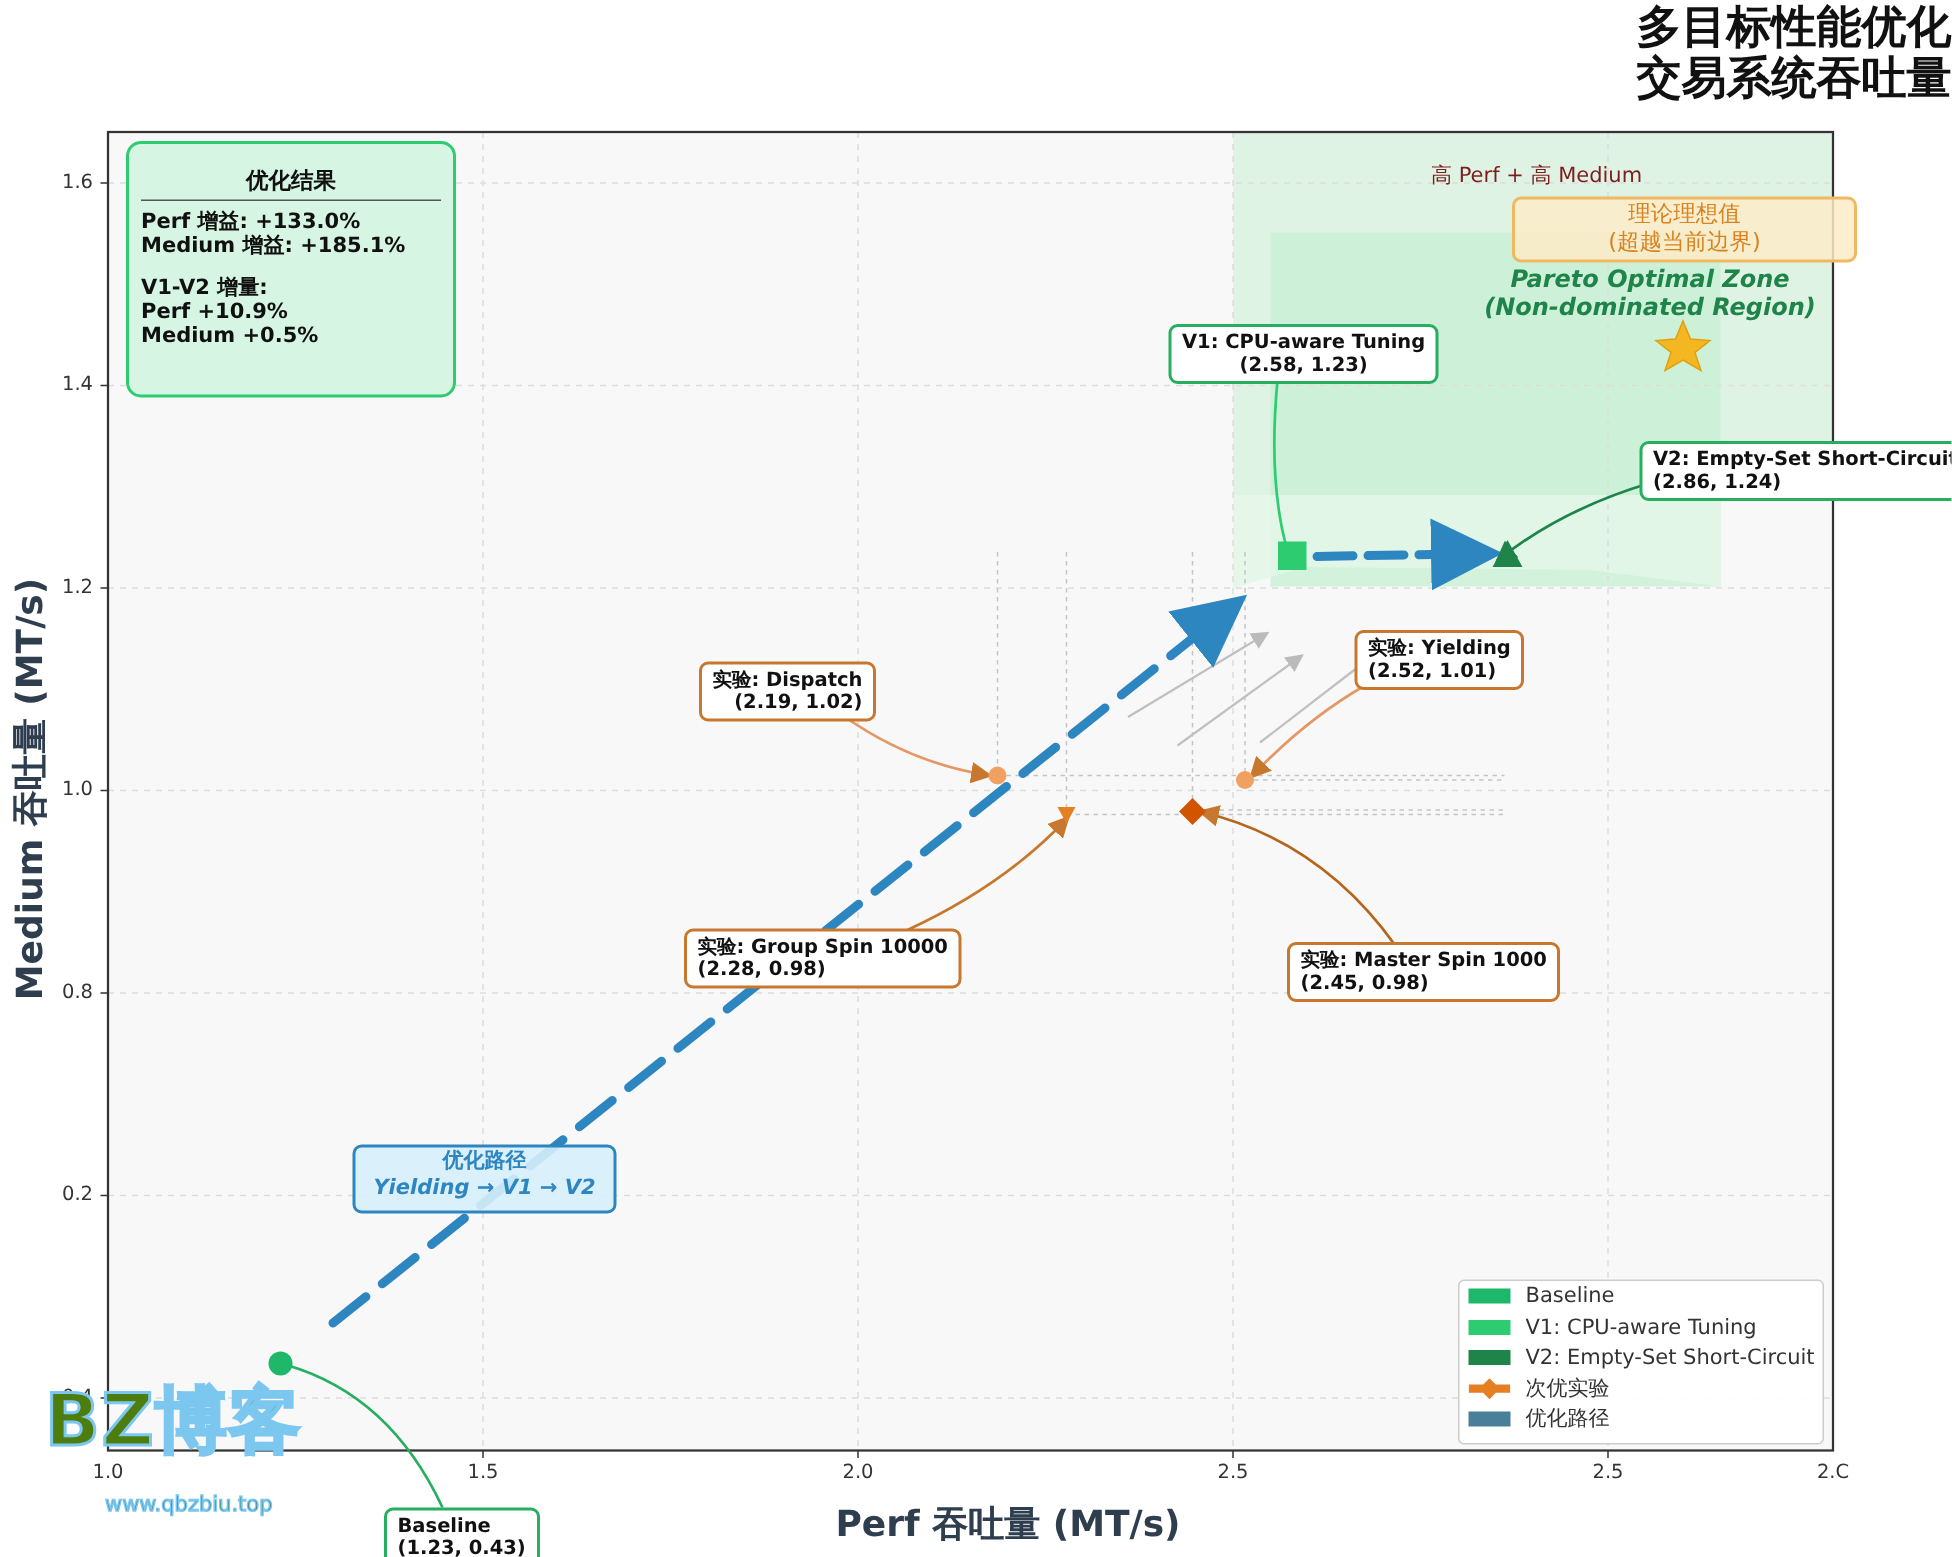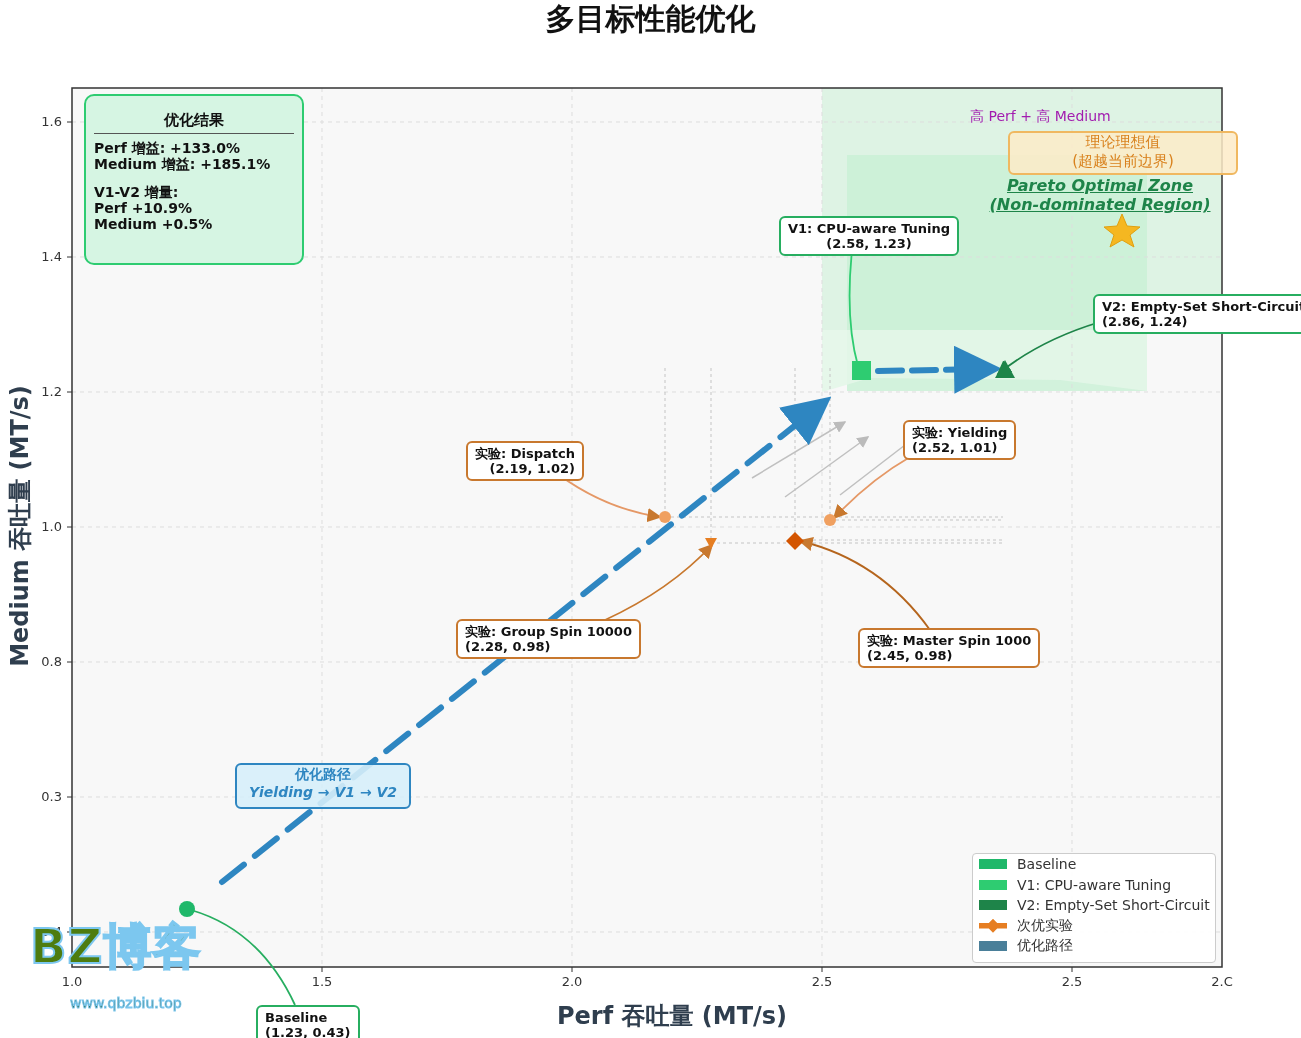--- a/index.html
+++ b/index.html
@@ -1,40 +1,40 @@
 <!DOCTYPE html>
 <html><head>
 <meta charset="utf-8">
 <style>
   html, body { margin: 0; padding: 0; background: #ffffff; }
   body { width: 1301px; height: 1038px; position: relative; overflow: hidden;
          font-family: "DejaVu Sans", sans-serif; }
   .title { position: absolute; left: 0; top: 2px; width: 1301px; text-align: center;
            font-size: 30px; font-weight: bold; line-height: 34px; color: #111; }
-  .title div { white-space: nowrap; }
+  .title div { white-space: nowrap; text-align: right; }
   svg { position: absolute; left: 0; top: 0; }
   .ylabel { position: absolute; left: -160px; top: 510px; width: 360px; text-align: center;
             transform: rotate(-90deg); font-size: 24px; font-weight: bold; color: #2f3e4e; }
   .xlabel { position: absolute; left: 447px; top: 1000px; width: 450px; text-align: center;
             font-size: 24px; font-weight: bold; color: #2f3e4e; }
   .ytick { position: absolute; left: 38px; width: 24px; text-align: right; font-size: 13px; color: #333; }
   .xtick { position: absolute; top: 974px; width: 50px; text-align: center; font-size: 13px; color: #333; }
   .box { position: absolute; border-radius: 6px; background: #fff; font-weight: bold;
          font-size: 13px; line-height: 15px; color: #111; padding: 3px 7px; white-space: nowrap; }
   .box-green { border: 2px solid #27ae60; }
   .box-orange { border: 2px solid #c8782e; }
   .summary { position: absolute; left: 84px; top: 94px; width: 200px; height: 135px;
              background: #d6f5e3; border: 2px solid #2ecc71; border-radius: 10px;
              padding: 16px 8px; font-size: 14px; font-weight: bold; color: #111; line-height: 16px; }
   .summary .st { text-align: center; font-size: 15px; margin-bottom: 5px; }
   .summary hr { border: 0; border-top: 1.5px solid #555; margin: 0 0 6px 0; }
   .summary .gap { height: 12px; }
-  .zone-label { position: absolute; font-size: 14px; color: #a21caf; margin-left: 16px; }
+  .zone-label { position: absolute; font-size: 14px; color: #7f1d1d; }
   .pareto { position: absolute; left: 960px; top: 176px; width: 280px; text-align: center;
-            font-size: 16px; font-weight: bold; font-style: italic; color: #1e8449; line-height: 19px; text-decoration: underline; }
+            font-size: 16px; font-weight: bold; font-style: italic; color: #1e8449; line-height: 19px; }
   .ideal { position: absolute; left: 1008px; top: 131px; width: 226px; height: 40px;
            background: rgba(253, 235, 200, 0.85); border: 2px solid #f0b860; border-radius: 6px;
            text-align: center; font-size: 15px; color: #d9821e; line-height: 19px; }
   .path-box { position: absolute; left: 235px; top: 763px; width: 172px; height: 42px;
               background: rgba(214, 238, 250, 0.9); border: 2px solid #2e86c1; border-radius: 6px;
               text-align: center; font-size: 14px; color: #2e86c1; line-height: 18px; font-weight: bold; }
   .path-box .sub { font-style: italic; }
   .legend { position: absolute; left: 972px; top: 853px; width: 242px; height: 108px;
             background: rgba(255,255,255,0.92); border: 1px solid #ccc; border-radius: 4px; }
   .legend-item { display: flex; align-items: center; height: 20.5px; padding-left: 6px; font-size: 14px; color: #333; }
@@ -42,20 +42,21 @@
   .watermark { position: absolute; left: 30px; top: 915px; font-size: 48px; font-weight: bold;
                color: #4d7c0f; -webkit-text-stroke: 2px #7cc7ef; letter-spacing: 1px; }
   .watermark-url { position: absolute; left: 70px; top: 995px; font-size: 14px; color: #14532d;
                    -webkit-text-stroke: 1px #7cc7ef; font-weight: normal; }
 </style>
 </head>
 <body>
 
 <div class="title">
   <div>多目标性能优化</div>
+  <div>交易系统吞吐量</div>
 </div>
 
 <svg width="1301" height="1038">
   <defs>
     <marker id="arrBlue" markerWidth="8" markerHeight="8" refX="6" refY="4" orient="auto">
       <path d="M0,0 L8,4 L0,8 z" fill="#2e86c1"></path>
     </marker>
     <marker id="arrOrange" markerWidth="8" markerHeight="8" refX="7" refY="4" orient="auto">
       <path d="M0,0 L8,4 L0,8 z" fill="#c8782e"></path>
     </marker>
@@ -138,21 +139,21 @@
   <polygon points="795,532 804,541 795,550 786,541" fill="#d35400"></polygon>
   <circle cx="830" cy="520" r="6" fill="#f0a060"></circle>
   <polygon points="1122,214 1127,226 1140,227 1130,235 1134,247 1122,240 1110,247 1114,235 1104,227 1117,226" fill="#f5b721" stroke="#e0a010" stroke-width="1"></polygon>
 </svg>
 
 <div class="ytick" style="top:114px">1.6</div>
 <div class="ytick" style="top:249px">1.4</div>
 <div class="ytick" style="top:384px">1.2</div>
 <div class="ytick" style="top:519px">1.0</div>
 <div class="ytick" style="top:654px">0.8</div>
-<div class="ytick" style="top:789px">0.3</div>
+<div class="ytick" style="top:789px">0.2</div>
 <div class="ytick" style="top:924px">0.4</div>
 
 <div class="xtick" style="left:47px">1.0</div>
 <div class="xtick" style="left:297px">1.5</div>
 <div class="xtick" style="left:547px">2.0</div>
 <div class="xtick" style="left:797px">2.5</div>
 <div class="xtick" style="left:1047px">2.5</div>
 <div class="xtick" style="left:1197px">2.C</div>
 
 <div class="ylabel">Medium 吞吐量 (MT/s)</div>

